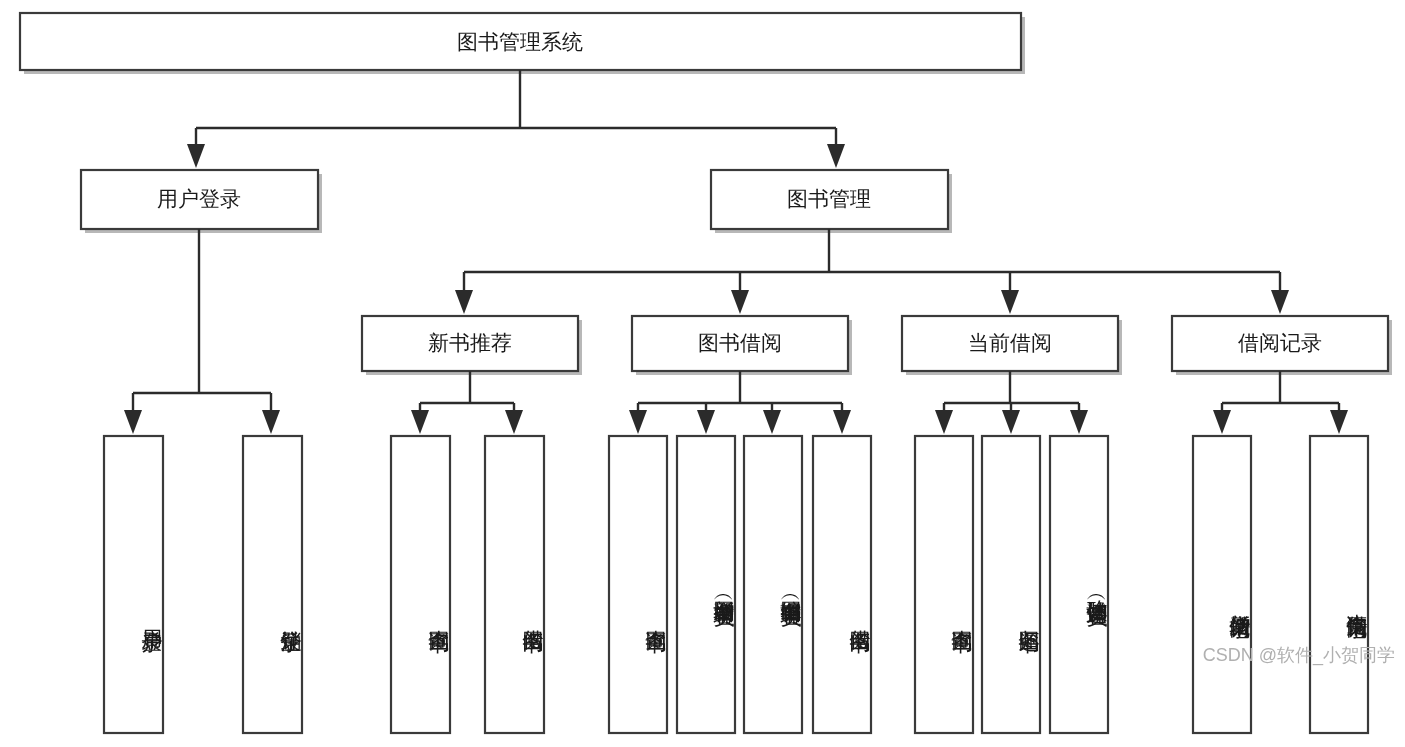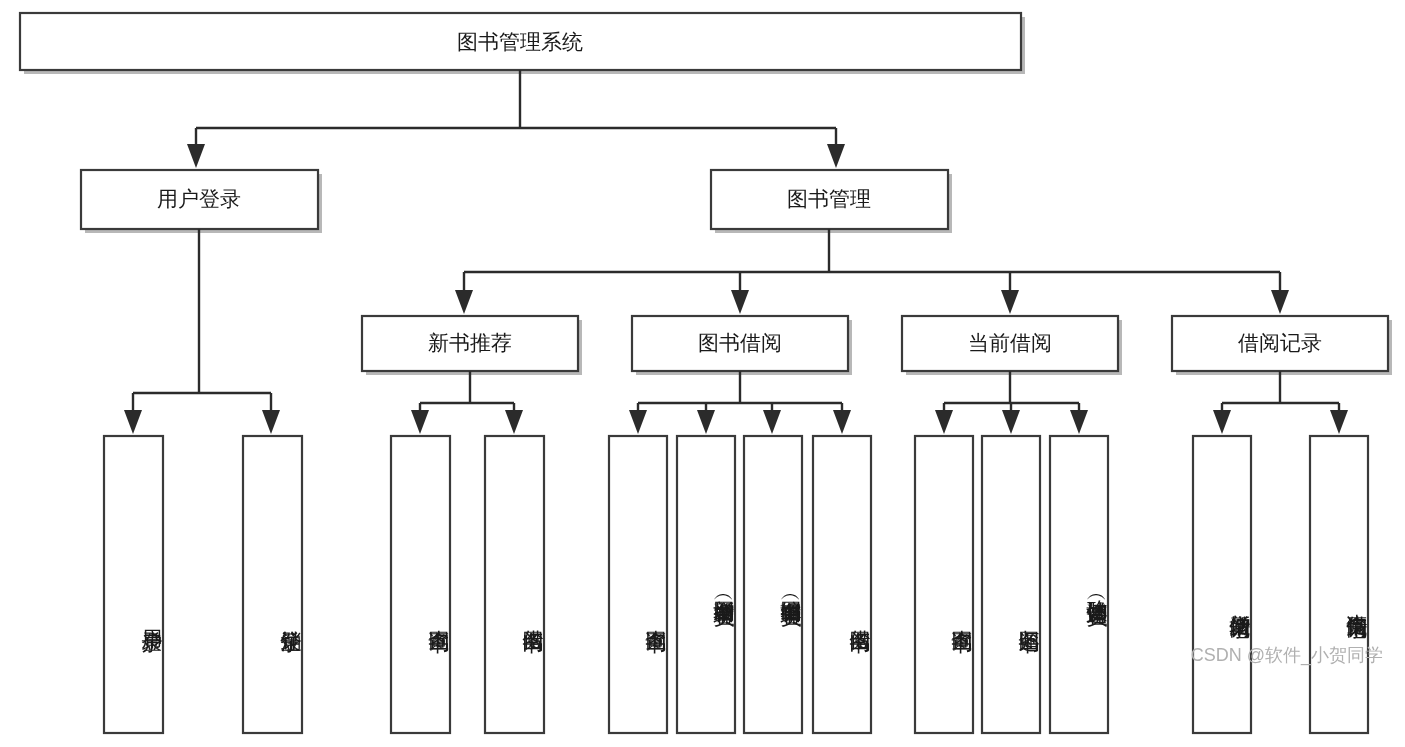--- a/index.html
+++ b/index.html
@@ -62,21 +62,21 @@
     color: #1a1a1a;
     letter-spacing: 1px;
     display: flex;
     align-items: flex-start;
     justify-content: center;
     white-space: nowrap;
     pointer-events: none;
   }
   .watermark {
     position: absolute;
-    right: 22px;
+    right: 10px;
     bottom: 6px;
     font-family: "Liberation Sans", "DejaVu Sans", sans-serif;
     font-size: 18px;
     color: #b0b0b0;
     white-space: nowrap;
   }
 </style>
 </head>
 <body>
 

